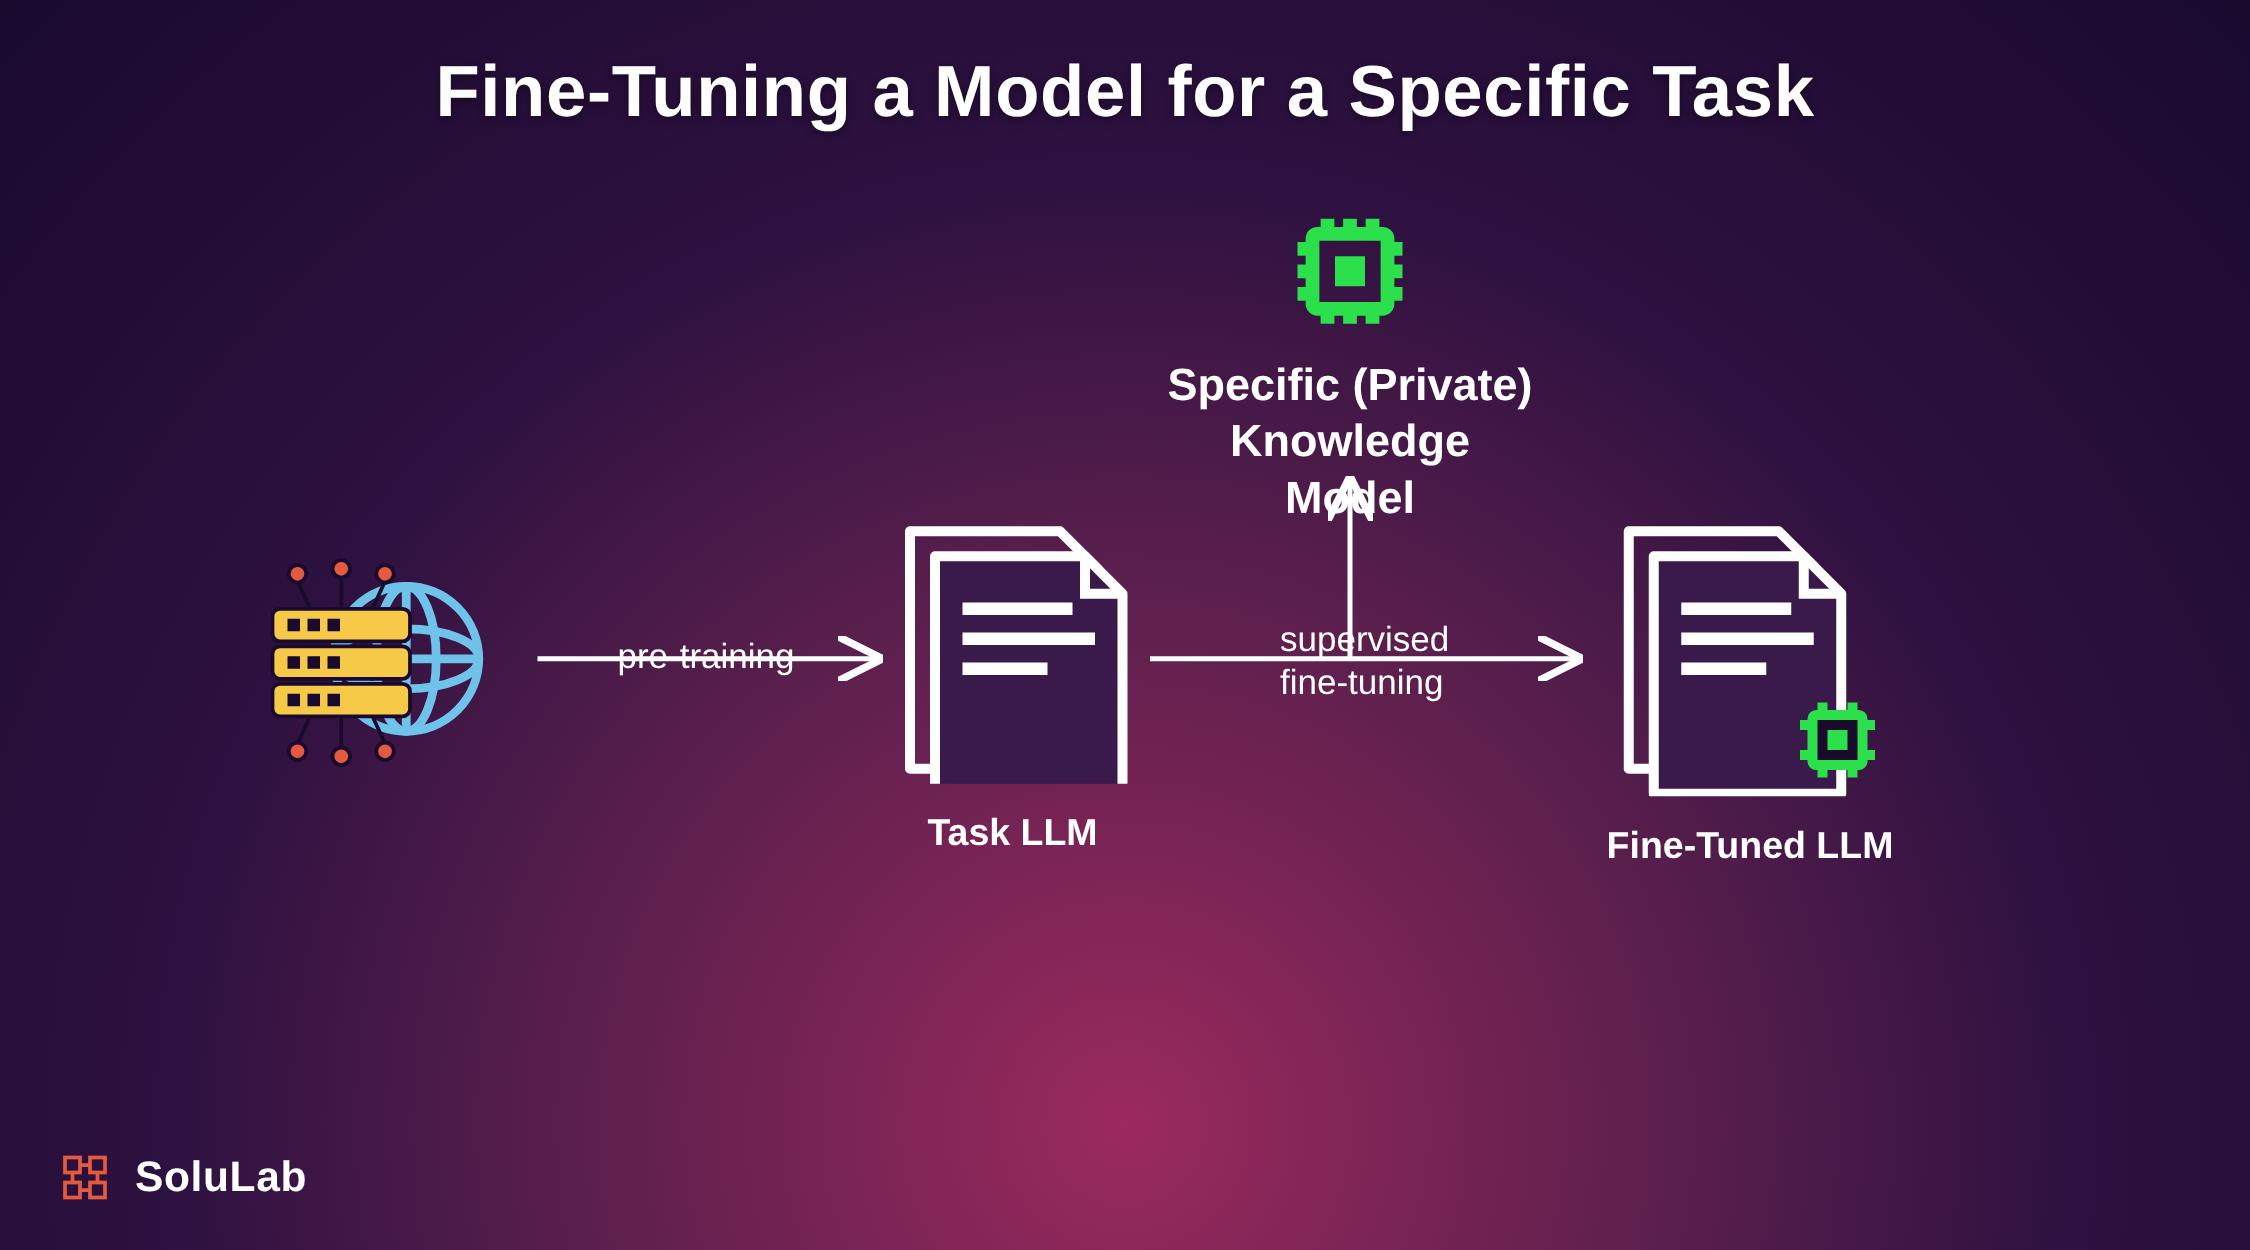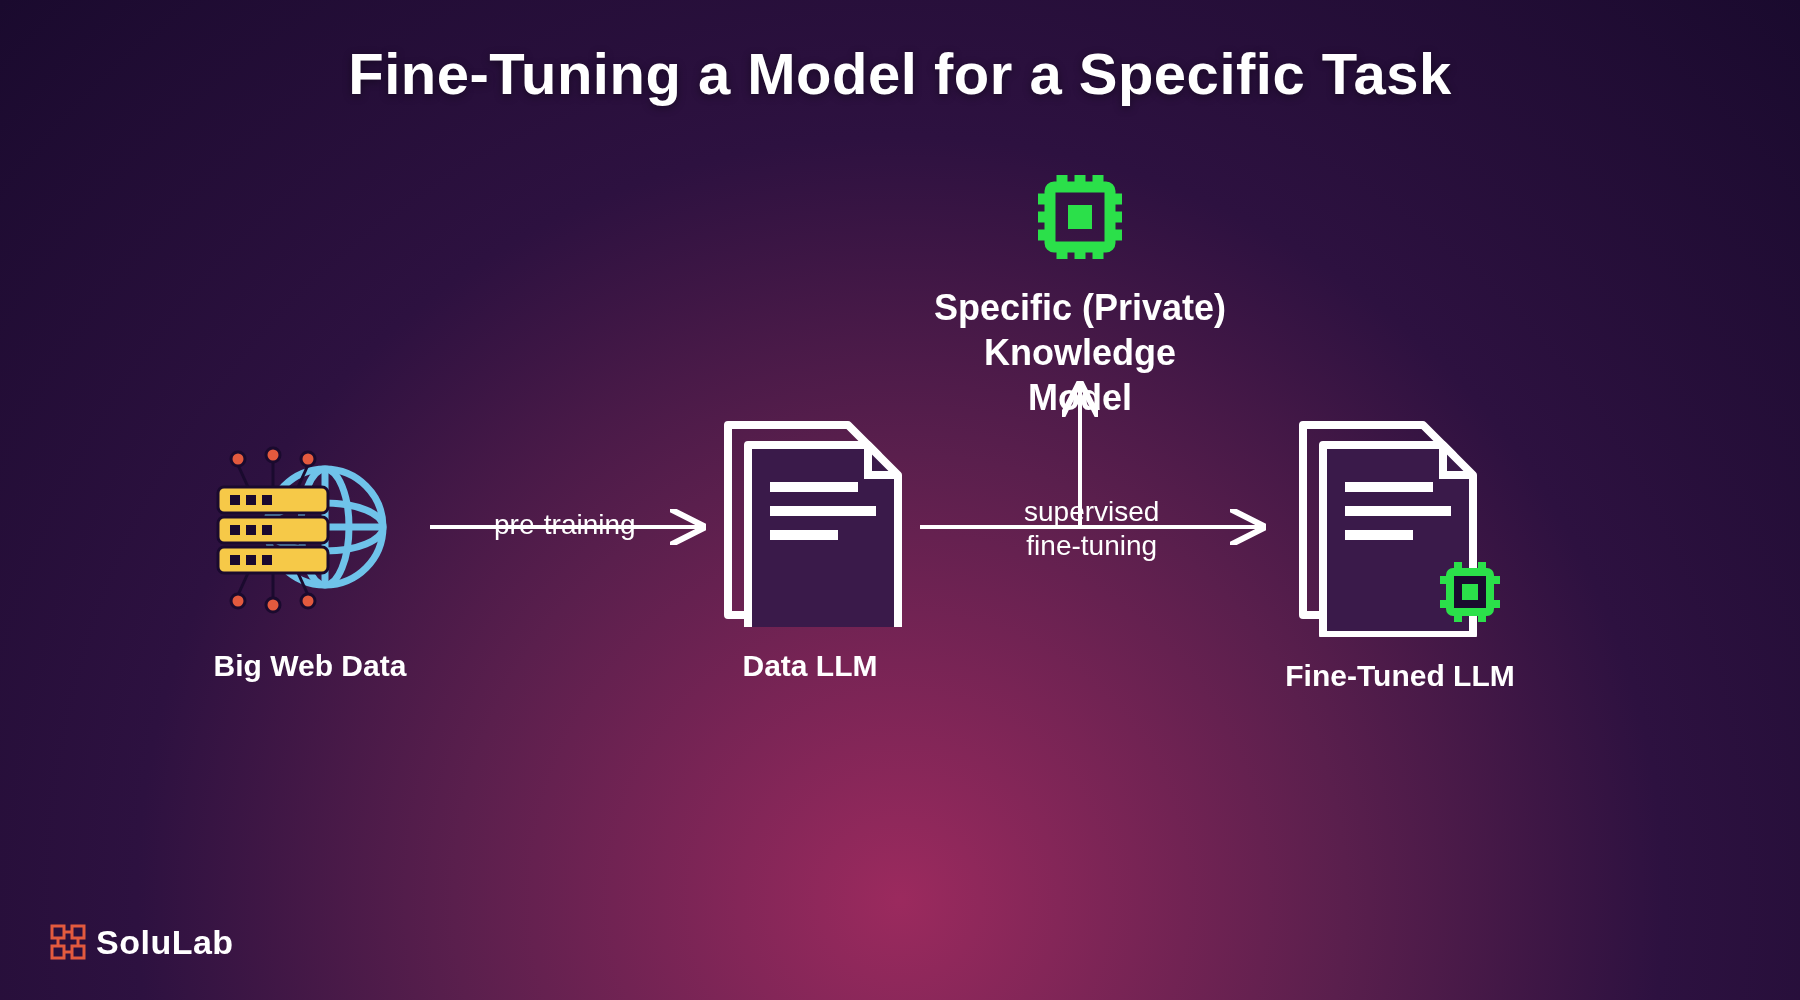--- a/index.html
+++ b/index.html
@@ -49,21 +49,21 @@
     background: transparent;
     white-space: nowrap;
     padding: 0 14px;
   }
   .brand {
     position: absolute;
     left: 48px;
     bottom: 38px;
     display: flex;
     align-items: center;
-    gap: 8px;
+    gap: 20px;
   }
   .brand-text {
     font-size: 34px;
     font-weight: 600;
     letter-spacing: 0.5px;
   }
 </style>
 </head>
 <body>
 
@@ -108,39 +108,38 @@
             <circle cx="90" cy="-28" r="7"></circle>
           <line x1="30" y1="86" x2="20" y2="108"></line>
             <circle cx="20" cy="114" r="7"></circle>
           <line x1="55" y1="86" x2="55" y2="112"></line>
             <circle cx="55" cy="118" r="7"></circle>
           <line x1="80" y1="86" x2="90" y2="108"></line>
             <circle cx="90" cy="114" r="7"></circle>
         </g>
       </g>
     </svg>
-    <div class="node-label">Big Web Data</div>
   </div>
 
   <div class="node" style="left:710px; top:290px; width:200px;">
     <svg width="200" height="210" viewBox="0 0 200 210">
 
       <g transform="translate(18,8)">
         <path d="M0 0 H120 L150 30 V190 H0 Z" fill="none" stroke="#ffffff" stroke-width="8" stroke-linejoin="round"></path>
       </g>
 
       <g transform="translate(38,28)">
         <path d="M0 0 H120 L150 30 V190 H0 Z" fill="#3a1a4a" stroke="#ffffff" stroke-width="8" stroke-linejoin="round"></path>
         <path d="M120 0 V30 H150" fill="none" stroke="#ffffff" stroke-width="8"></path>
         <line x1="22" y1="42" x2="110" y2="42" stroke="#ffffff" stroke-width="10"></line>
         <line x1="22" y1="66" x2="128" y2="66" stroke="#ffffff" stroke-width="10"></line>
         <line x1="22" y1="90" x2="90" y2="90" stroke="#ffffff" stroke-width="10"></line>
       </g>
     </svg>
-    <div class="node-label">Data LLM</div>
+    <div class="node-label">Task LLM</div>
   </div>
 
   <div class="node" style="left:930px; top:30px; width:300px;">
     <svg width="120" height="120" viewBox="0 0 120 120" style="margin:0 auto; display:block;">
       <g transform="translate(60,60)">
         <rect x="-30" y="-30" width="60" height="60" rx="4" fill="none" stroke="#2be04a" stroke-width="11"></rect>
         <rect x="-12" y="-12" width="24" height="24" fill="#2be04a"></rect>
         <g stroke="#2be04a" stroke-width="11">
           <line x1="-42" y1="-18" x2="-30" y2="-18"></line>
             <line x1="-42" y1="0" x2="-30" y2="0"></line>
@@ -204,21 +203,21 @@
     </defs>
 
     <line x1="430" y1="400" x2="700" y2="400" stroke="#ffffff" stroke-width="4" marker-end="url(#ah)"></line>
 
     <line x1="920" y1="400" x2="1260" y2="400" stroke="#ffffff" stroke-width="4" marker-end="url(#ah)"></line>
 
     <line x1="1080" y1="400" x2="1080" y2="260" stroke="#ffffff" stroke-width="4" marker-end="url(#ah)"></line>
   </svg>
 
   <div class="arrow-label" style="left:480px; top:382px;">pre-training</div>
-  <div class="arrow-label" style="left:1010px; top:368px; line-height:1.2; text-align:center;">
+  <div class="arrow-label" style="left:1010px; top:368px; line-height:1.2; text-align:left;">
     <span>supervised</span><br>
     <span>fine-tuning</span>
   </div>
 
 </div>
 
 <div class="brand">
   <svg width="40" height="40" viewBox="0 0 40 40">
     <g stroke="#e35a3e" stroke-width="3" fill="none">
       <rect x="4" y="4" width="12" height="12"></rect>

